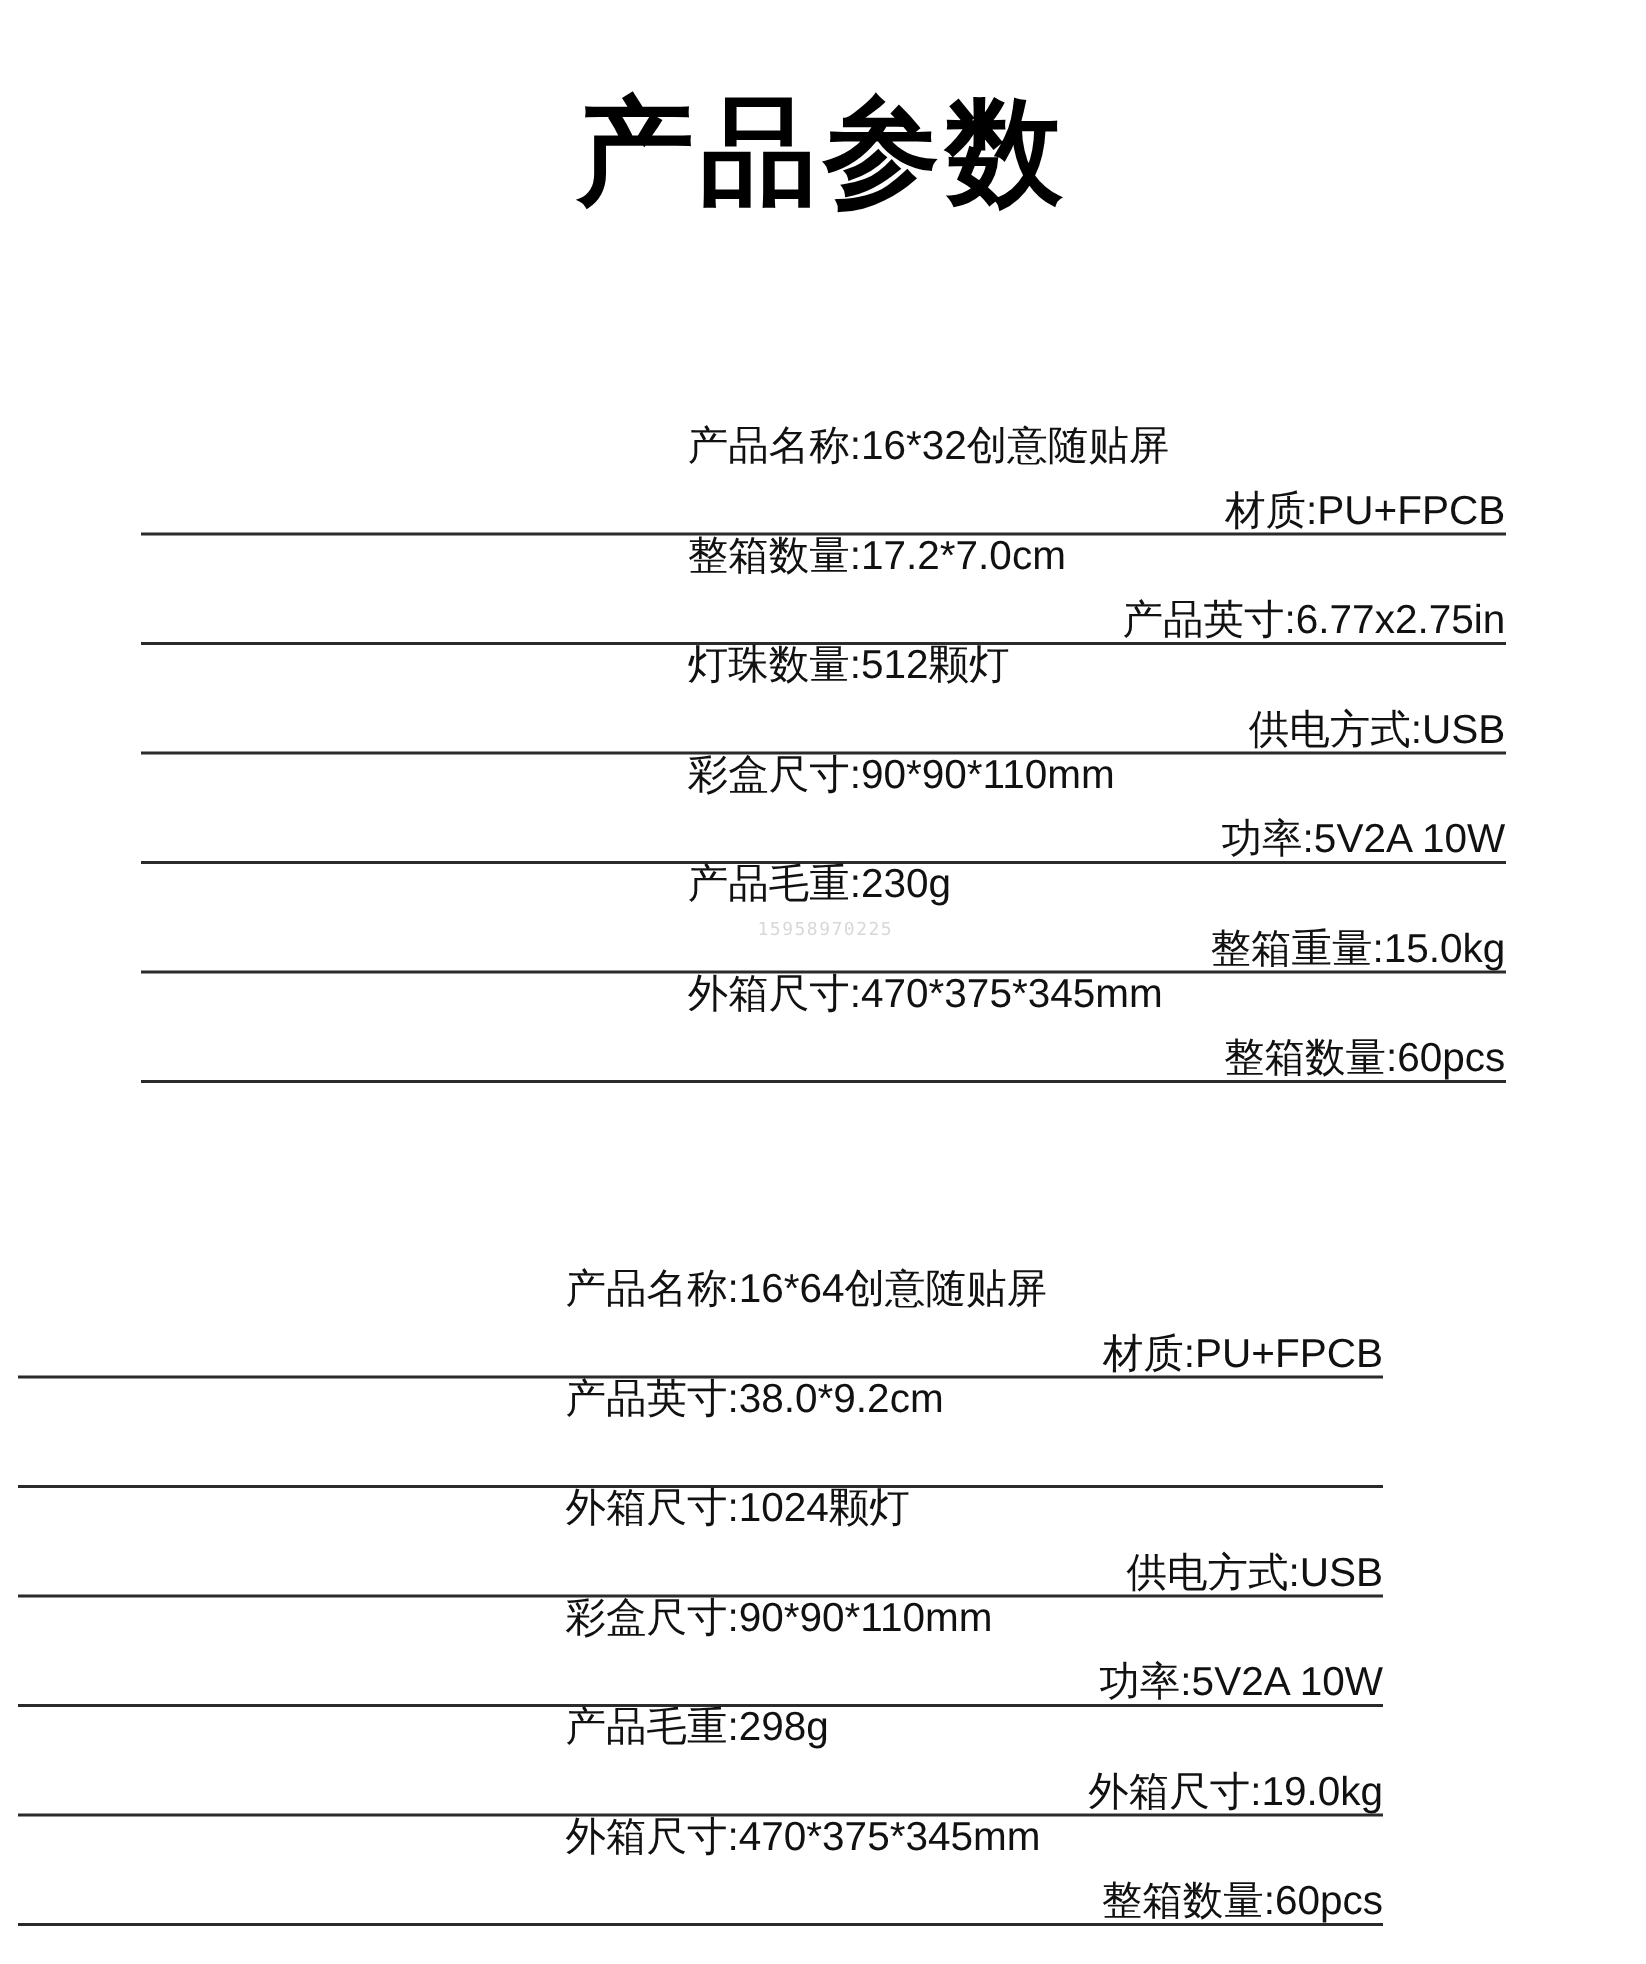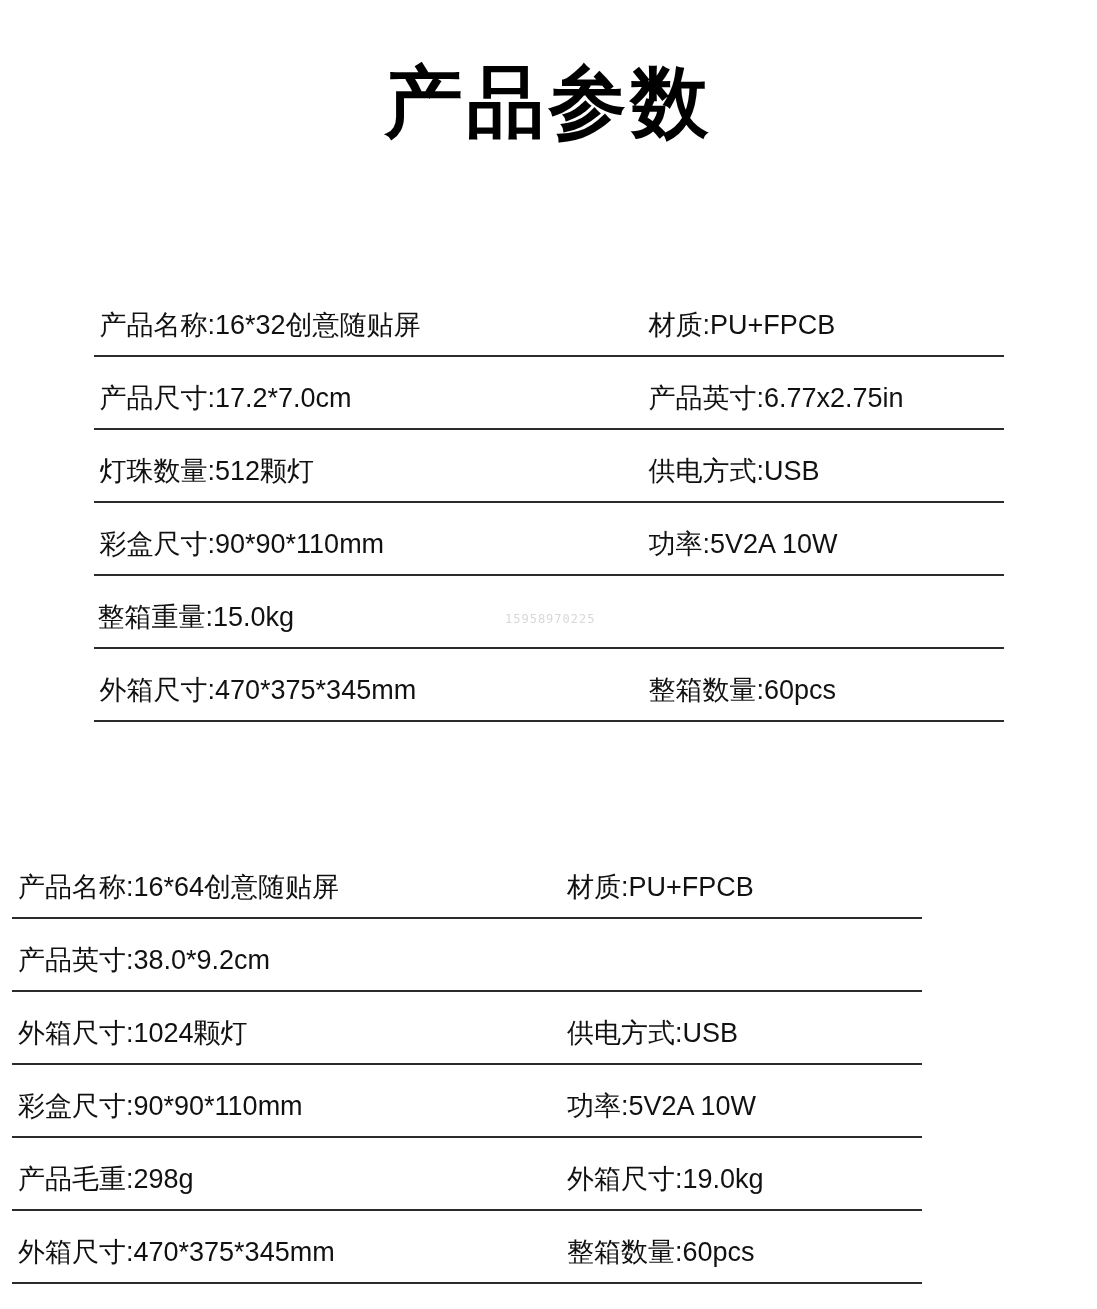--- a/index.html
+++ b/index.html
@@ -43,20 +43,21 @@
   .spec-block.second {
     margin-top: 124px;
     margin-left: 12px;
   }
   .spec-row {
     display: flex;
     align-items: flex-end;
     border-bottom: 2px solid #2b2b2b;
     height: 73px;
     box-sizing: border-box;
+    flex-direction: column;
   }
   .spec-row .cell {
     font-size: 27px;
     line-height: 1;
     padding-bottom: 16px;
     white-space: nowrap;
     color: #111111;
     font-weight: 400;
   }
   .spec-row .cell.left {
@@ -84,32 +85,33 @@
 <div class="page">
 
   <h1 class="title">产品参数</h1>
 
   <div class="spec-block first">
     <div class="spec-row">
       <div class="cell left">产品名称:16*32创意随贴屏</div>
       <div class="cell right">材质:PU+FPCB</div>
     </div>
     <div class="spec-row">
-      <div class="cell left">产品尺寸:17.2*7.0cm</div>
+      <div class="cell left">整箱数量:17.2*7.0cm</div>
       <div class="cell right">产品英寸:6.77x2.75in</div>
     </div>
     <div class="spec-row">
       <div class="cell left">灯珠数量:512颗灯</div>
       <div class="cell right">供电方式:USB</div>
     </div>
     <div class="spec-row">
       <div class="cell left">彩盒尺寸:90*90*110mm</div>
       <div class="cell right">功率:5V2A 10W</div>
     </div>
     <div class="spec-row">
+      <div class="cell left">产品毛重:230g</div>
       <div class="cell right">整箱重量:15.0kg</div>
     </div>
     <div class="spec-row">
       <div class="cell left">外箱尺寸:470*375*345mm</div>
       <div class="cell right">整箱数量:60pcs</div>
     </div>
   </div>
 
   <div class="watermark">15958970225</div>
 

